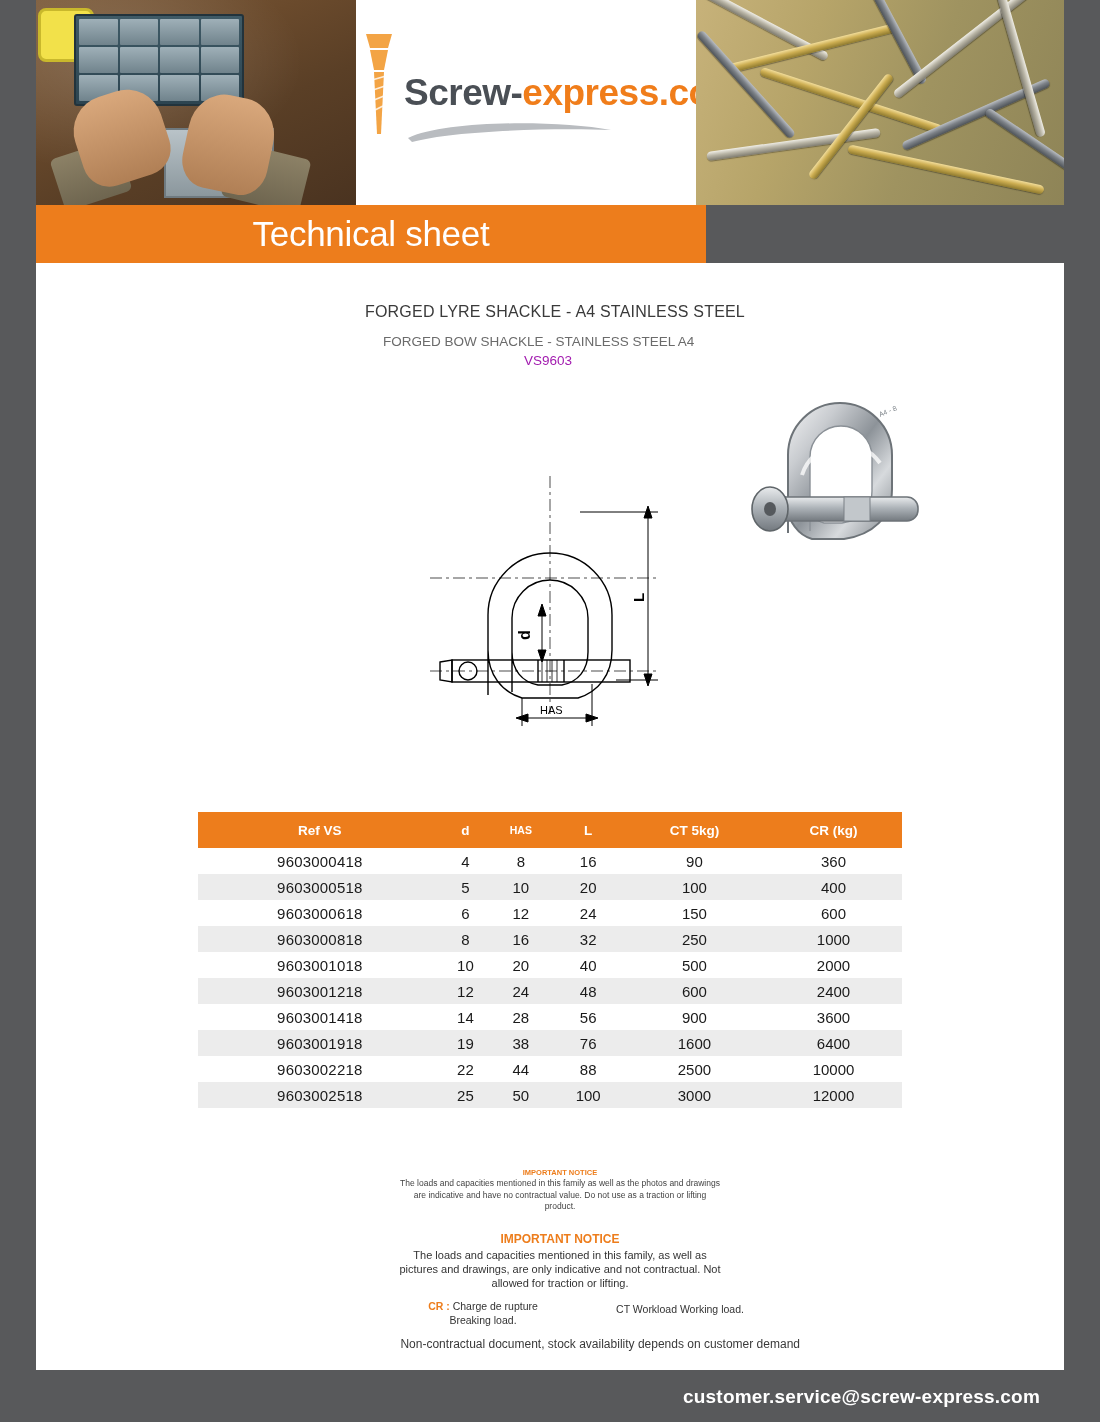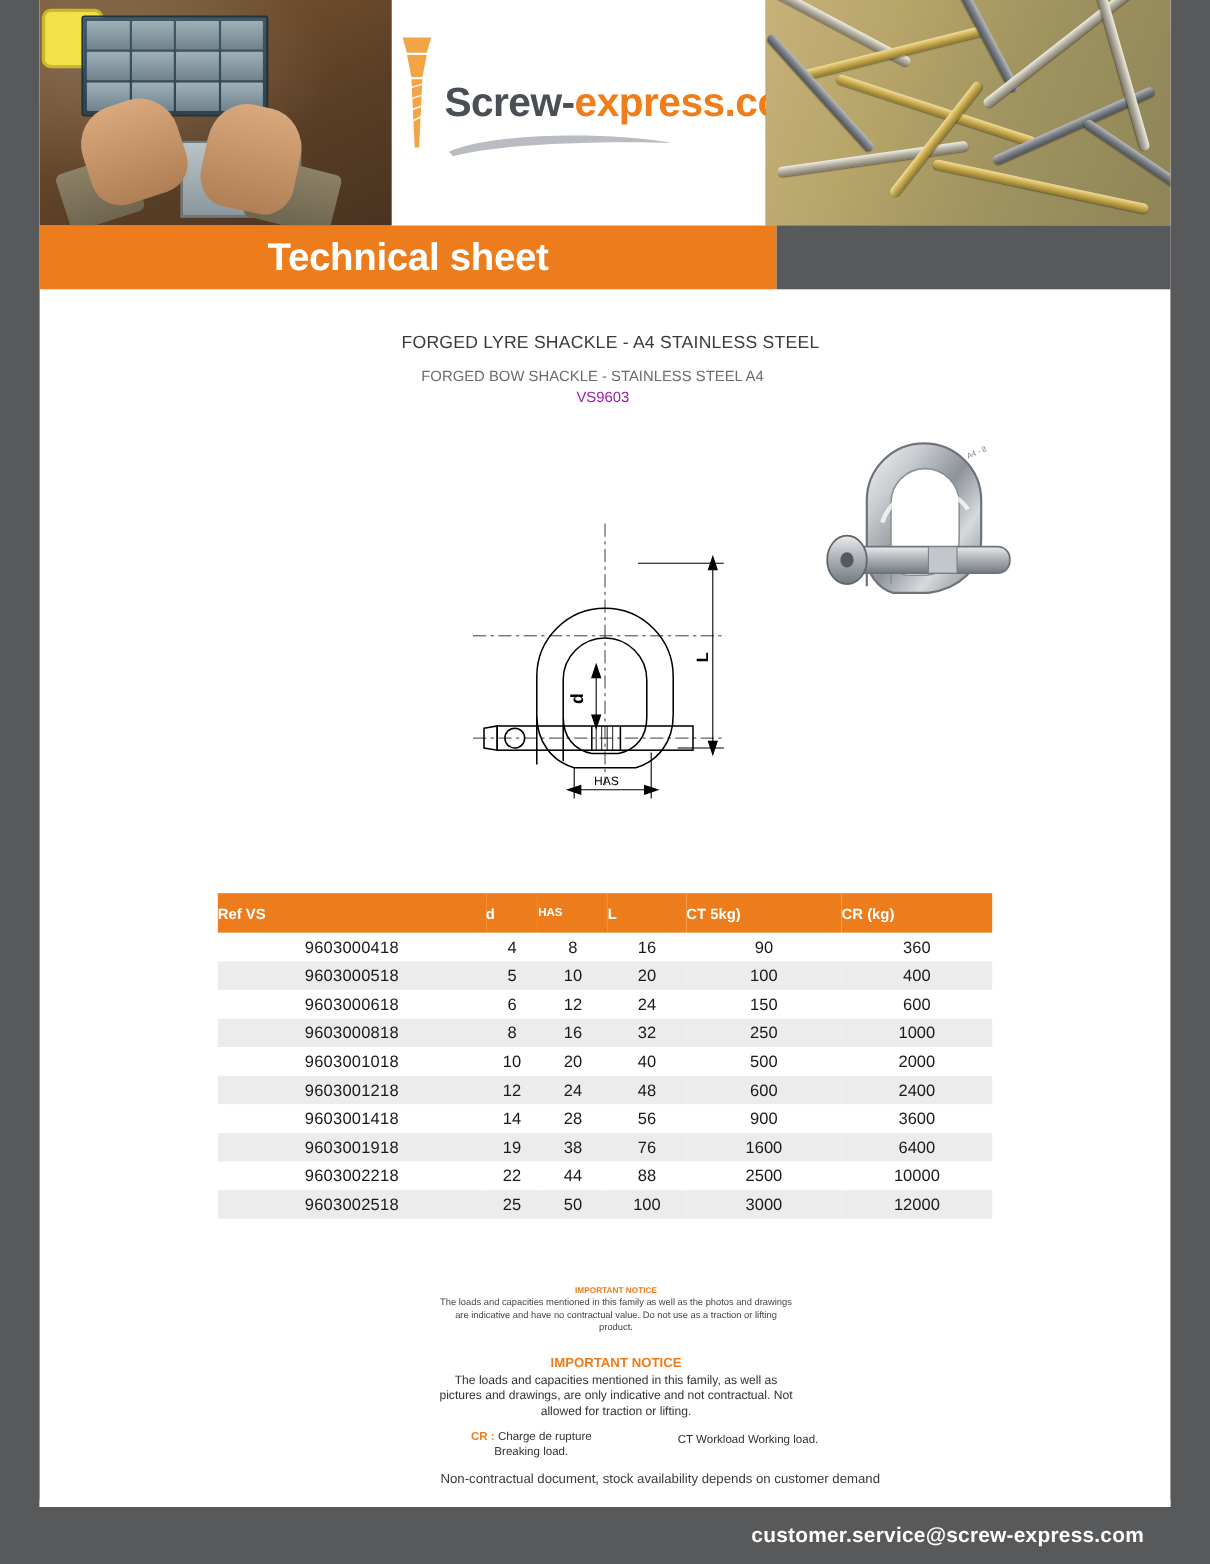--- a/index.html
+++ b/index.html
@@ -149,21 +149,21 @@
     height: 58px;
     background: #ed7d1c;
     display: flex;
     align-items: center;
     justify-content: center;
   }
   .title-band h1 {
     margin: 16px;
     color: #ffffff;
     font-size: 35px;
-    font-weight: bold;
+    font-weight: normal;
     letter-spacing: -0.3px;
     font-family: "Liberation Sans", sans-serif;
   }
   .title-band-right {
     position: absolute;
     left: 706px;
     top: 205px;
     width: 358px;
     height: 58px;
     background: #58595b;
@@ -223,21 +223,21 @@
     font-size: 15px;
     color: #1a1a1a;
   }
   thead th {
     background: #ed7d1c;
     color: #ffffff;
     font-weight: bold;
     font-size: 13.5px;
     height: 36px;
     padding: 2px 0;
-    text-align: left;
+    text-align: center;
     border: none;
   }
   thead th.small { font-size: 10.5px; }
   tbody td {
     text-align: center;
     height: 26px;
     padding: 1px 0;
     font-size: 15px;
     border: none;
   }

